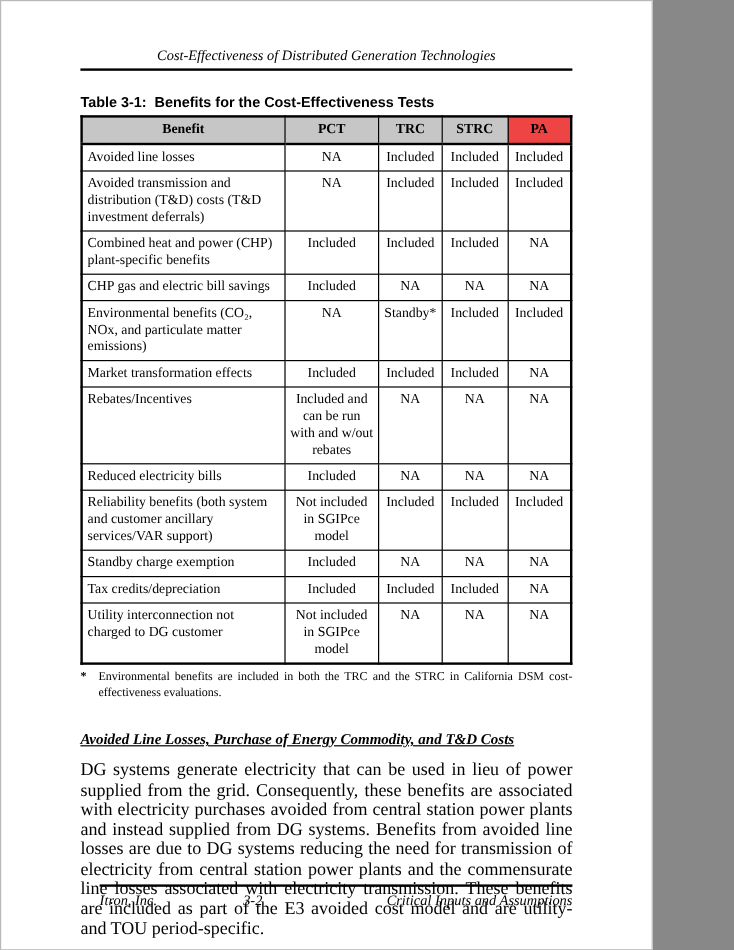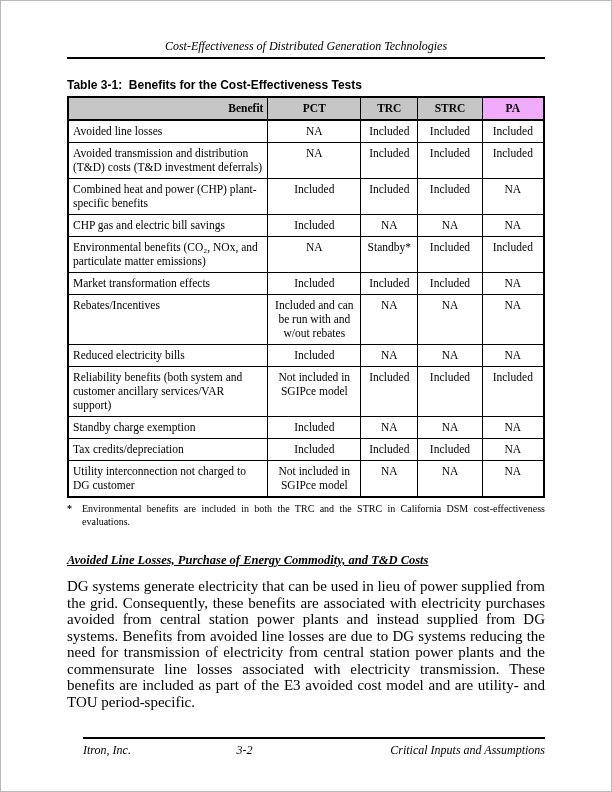--- a/index.html
+++ b/index.html
@@ -1,18 +1,18 @@
 <!DOCTYPE html>
 <html><head>
 <meta charset="utf-8">
 <style>
   html,body{margin:0;padding:0;background:#888;}
   .page{
     position:relative;
-    width:612px;height:792px;
+    width:544px;height:792px;
     background:#ffffff;
     border:1px solid #b9b9b9;
     box-sizing:border-box;
     font-family:"Liberation Serif", serif;
     color:#000;
     overflow:hidden;
   }
   .content{
     position:absolute;
     left:66px; right:66px; top:38px;
@@ -45,21 +45,21 @@
     border:1px solid #000;
     padding:3px 4px 4px 4px;
     vertical-align:top;
   }
   table.benefits th{
     background:#c6c6c6;
     font-weight:bold;
     text-align:center;
     border-bottom:2px solid #000;
   }
-  table.benefits th.col-benefit{ text-align:right; }
+  table.benefits th.col-benefit{ text-align:center; }
   table.benefits td{ text-align:center; }
   table.benefits td.col-benefit{ text-align:left; }
   col.c-benefit{width:42%;}
   col.c-pct{width:19.5%;}
   col.c-trc{width:12%;}
   col.c-strc{width:13.5%;}
   col.c-pa{width:13%;}
   .footnote{
     position:relative;
     margin-top:5px;
@@ -120,21 +120,21 @@
           <col class="c-trc">
           <col class="c-strc">
           <col class="c-pa">
       </colgroup>
       <thead>
           <tr>
             <th class="col-benefit" style="background: rgb(198, 198, 198);">Benefit</th>
             <th class="col-pct" style="background: rgb(198, 198, 198);">PCT</th>
             <th class="col-trc" style="background: rgb(198, 198, 198);">TRC</th>
             <th class="col-strc" style="background: rgb(198, 198, 198);">STRC</th>
-            <th class="col-pa" style="background: #f0abfc;">PA</th>
+            <th class="col-pa" style="background: #ef4444;">PA</th>
           </tr>
         </thead>
       <tbody>
           <tr>
             <td class="col-benefit">Avoided line losses</td>
             <td class="col-pct">NA</td>
             <td class="col-trc">Included</td>
             <td class="col-strc">Included</td>
             <td class="col-pa">Included</td>
           </tr>

